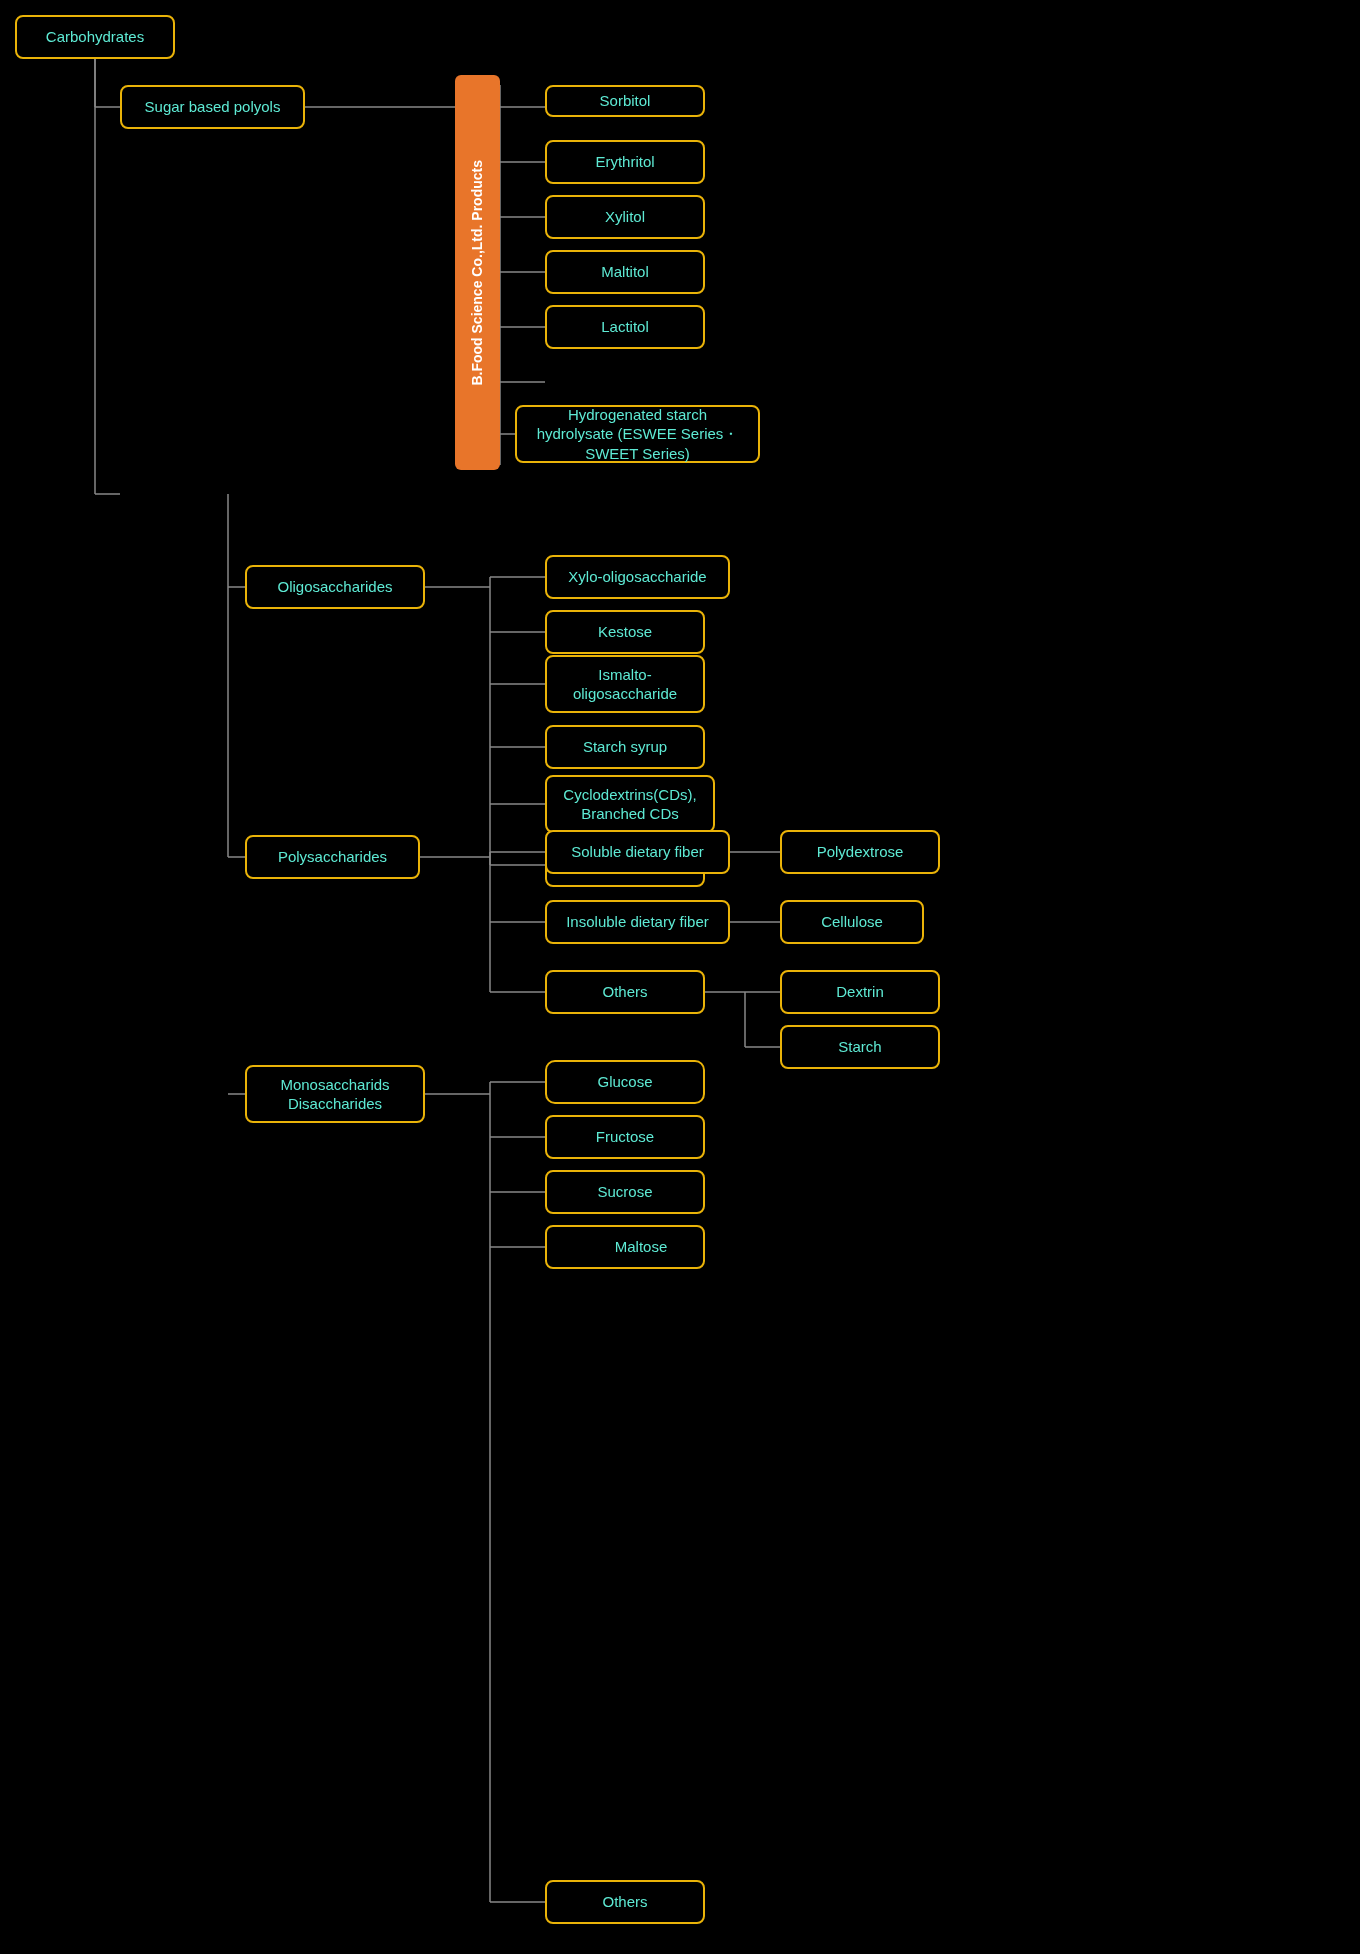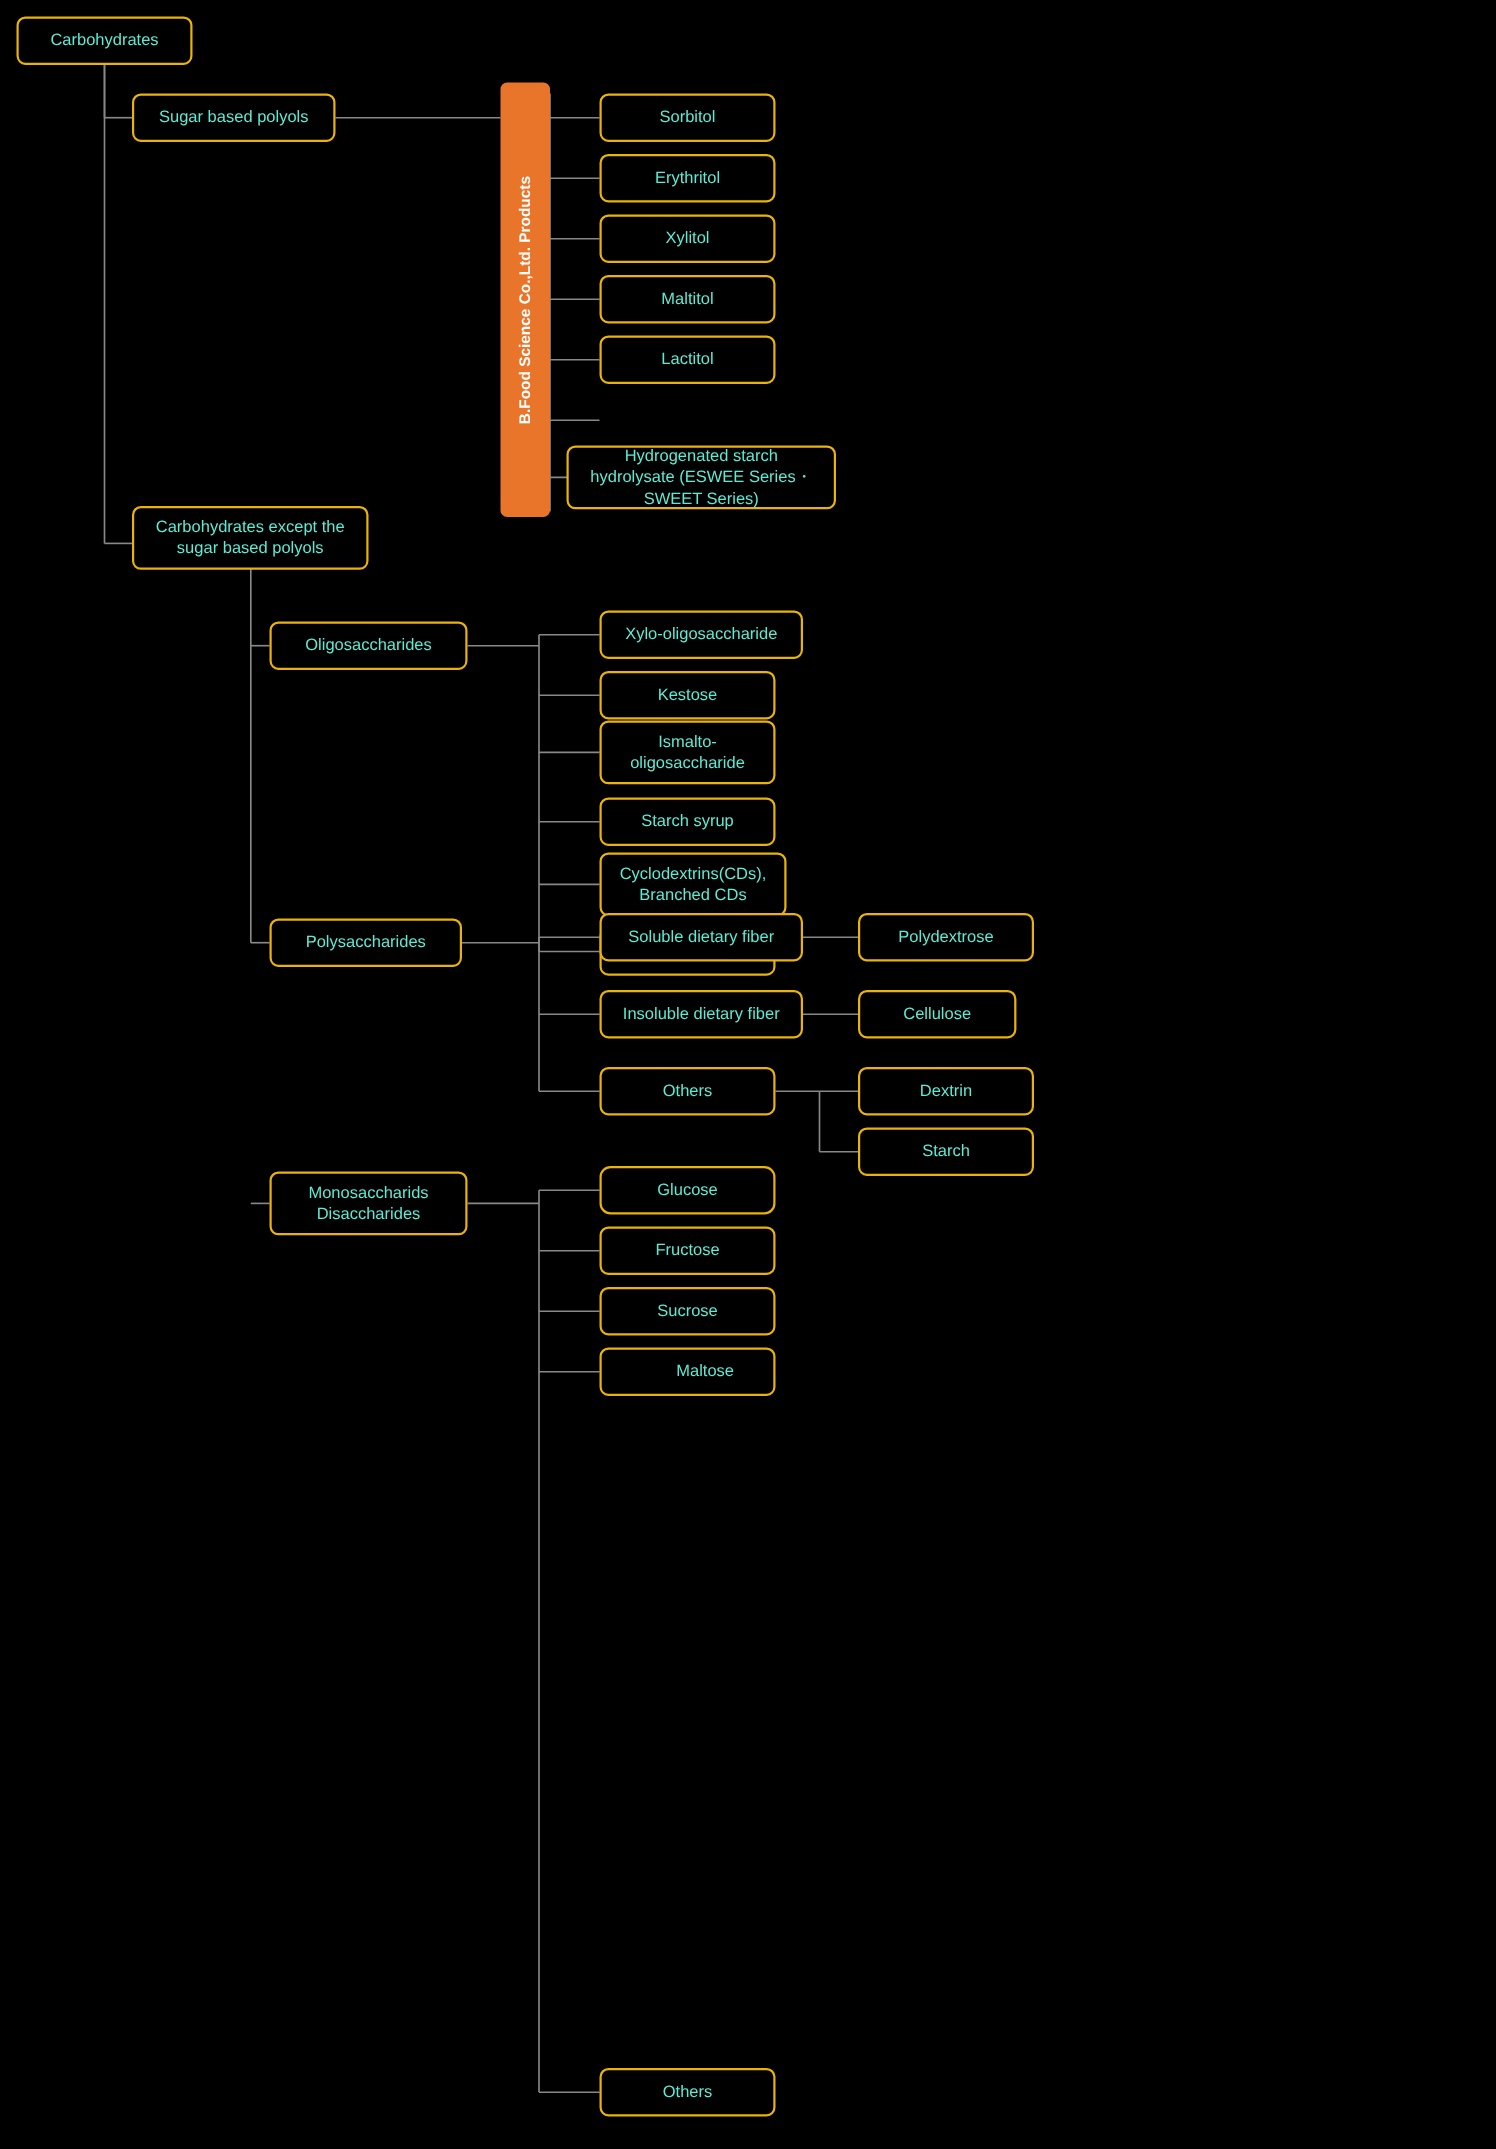--- a/index.html
+++ b/index.html
@@ -143,31 +143,29 @@
   </svg>
 
   <div class="orange-bar" style="left:455px; top:75px; width:45px; height:395px;">
     <span>B.Food Science Co.,Ltd. Products</span>
   </div>
 
   <div class="node" style="left:15px; top:15px; width:160px; height:44px;">Carbohydrates</div>
 
   <div class="node" style="left:120px; top:85px; width:185px; height:44px;">Sugar based polyols</div>
 
-  <div class="node" style="left:120px; top:460px; width:215px; height:58px;">Carbohydrates except
-the sugar based polyols</div>
 
   <div class="node" style="left:245px; top:565px; width:180px; height:44px;">Oligosaccharides</div>
 
   <div class="node" style="left:245px; top:835px; width:175px; height:44px;">Polysaccharides</div>
 
   <div class="node" style="left:245px; top:1065px; width:180px; height:58px;">Monosaccharids
 Disaccharides</div>
 
-  <div class="node" style="left:545px; top:85px; width:160px; height:44px;">Sorbitol</div>
+  <div class="node" style="left:545px; top:85px; width:160px; height:32px;">Sorbitol</div>
   <div class="node" style="left:545px; top:140px; width:160px; height:44px;">Erythritol</div>
   <div class="node" style="left:545px; top:195px; width:160px; height:44px;">Xylitol</div>
   <div class="node" style="left:545px; top:250px; width:160px; height:44px;">Maltitol</div>
   <div class="node" style="left:545px; top:305px; width:160px; height:44px;">Lactitol</div>
   <div class="node" style="left:545px; top:360px; width:188px; height:44px;margin-top:47px;">Mannitol</div>
   <div class="node" style="left:515px; top:405px; width:245px; height:58px;">Hydrogenated starch hydrolysate
 (ESWEE Series・SWEET Series)</div>
 
   <div class="node" style="left:545px; top:555px; width:185px; height:44px;">Xylo-oligosaccharide</div>
   <div class="node" style="left:545px; top:610px; width:160px; height:44px;">Kestose</div>

